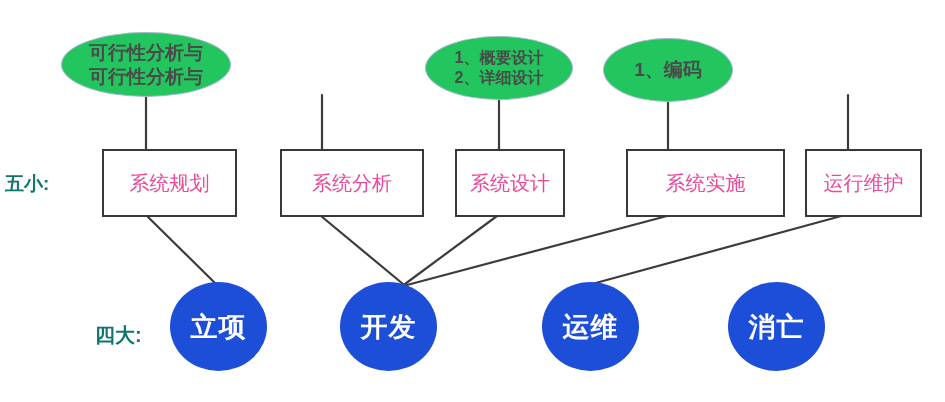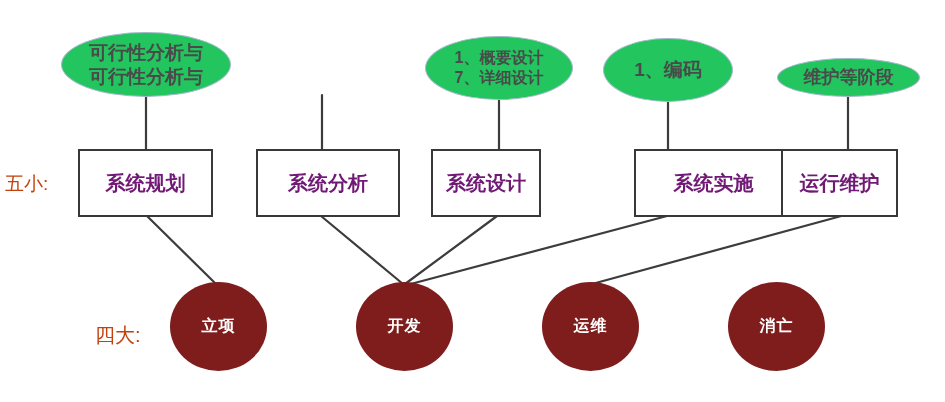--- a/index.html
+++ b/index.html
@@ -17,36 +17,36 @@
   }
   .e1 { left:61px;  top:32px; width:170px; height:65px; font-size:19px; }
   .e2 { left:258px; top:52px; width:129px; height:44px; font-size:18px; }
   .e3 { left:425px; top:36px; width:148px; height:64px; font-size:16px; }
   .e4 { left:603px; top:38px; width:130px; height:64px; font-size:19px; }
   .e5 { left:777px; top:58px; width:143px; height:39px; font-size:18px; }
   .stage-box {
     position:absolute; z-index:2; top:149px; height:68px; background:#ffffff;
     border:2.5px solid #383838;
     display:flex; align-items:center; justify-content:center;
-    color:#701a75; font-weight:bold; font-size:20px;
+    color:#ec4899; font-weight:normal; font-size:20px;margin-left:24px;
   }
   .r1 { left:78px;  width:135px; }
   .r2 { left:256px; width:144px; }
   .r3 { left:431px; width:110px; }
-  .r4 { left:634px; width:159px; }
+  .r4 { left:602px; width:159px; }
   .r5 { left:781px; width:117px; }
   .phase-circle {
     position:absolute; z-index:2; top:282px; width:97px; height:89px;
-    border-radius:50%; background:#7f1d1d; color:#ffffff;
+    border-radius:50%; background:#1d4ed8; color:#ffffff;
     display:flex; align-items:center; justify-content:center;
-    font-weight:bold; font-size:16px; letter-spacing:1px;
+    font-weight:bold; font-size:27px; letter-spacing:1px;
   }
-  .c1 { left:170px; } .c2 { left:356px; } .c3 { left:542px; } .c4 { left:728px; }
+  .c1 { left:170px; } .c2 { left:340px; } .c3 { left:542px; } .c4 { left:728px; }
   .row-label {
-    position:absolute; z-index:2; font-weight:normal; color:#c2410c;
+    position:absolute; z-index:2; font-weight:bold; color:#0f766e;
   }
   .lbl-top { left:5px; top:171px; font-size:19px; }
   .lbl-bottom { left:95px; top:322px; font-size:20px; }
 </style>
 </head>
 <body>
 
 <div class="canvas">
 
   <svg class="connectors" width="945" height="402" viewBox="0 0 945 402" stroke="#3C3C3C" stroke-width="2.2" stroke-linecap="round">
@@ -66,27 +66,24 @@
 
   <div class="row-label lbl-top">五小:</div>
   <div class="row-label lbl-bottom">四大:</div>
 
   <div class="ellipse e1">
     <span>可行性分析与</span>
     <span>可行性分析与</span>
   </div>
   <div class="ellipse e3">
     <span>1、概要设计</span>
-    <span>7、详细设计</span>
+    <span>2、详细设计</span>
   </div>
   <div class="ellipse e4">
     <span>1、编码</span>
-  </div>
-  <div class="ellipse e5">
-    <span>维护等阶段</span>
   </div>
 
   <div class="stage-box r1">
     <span>系统规划</span>
   </div>
   <div class="stage-box r2">
     <span>系统分析</span>
   </div>
   <div class="stage-box r3">
     <span>系统设计</span>

